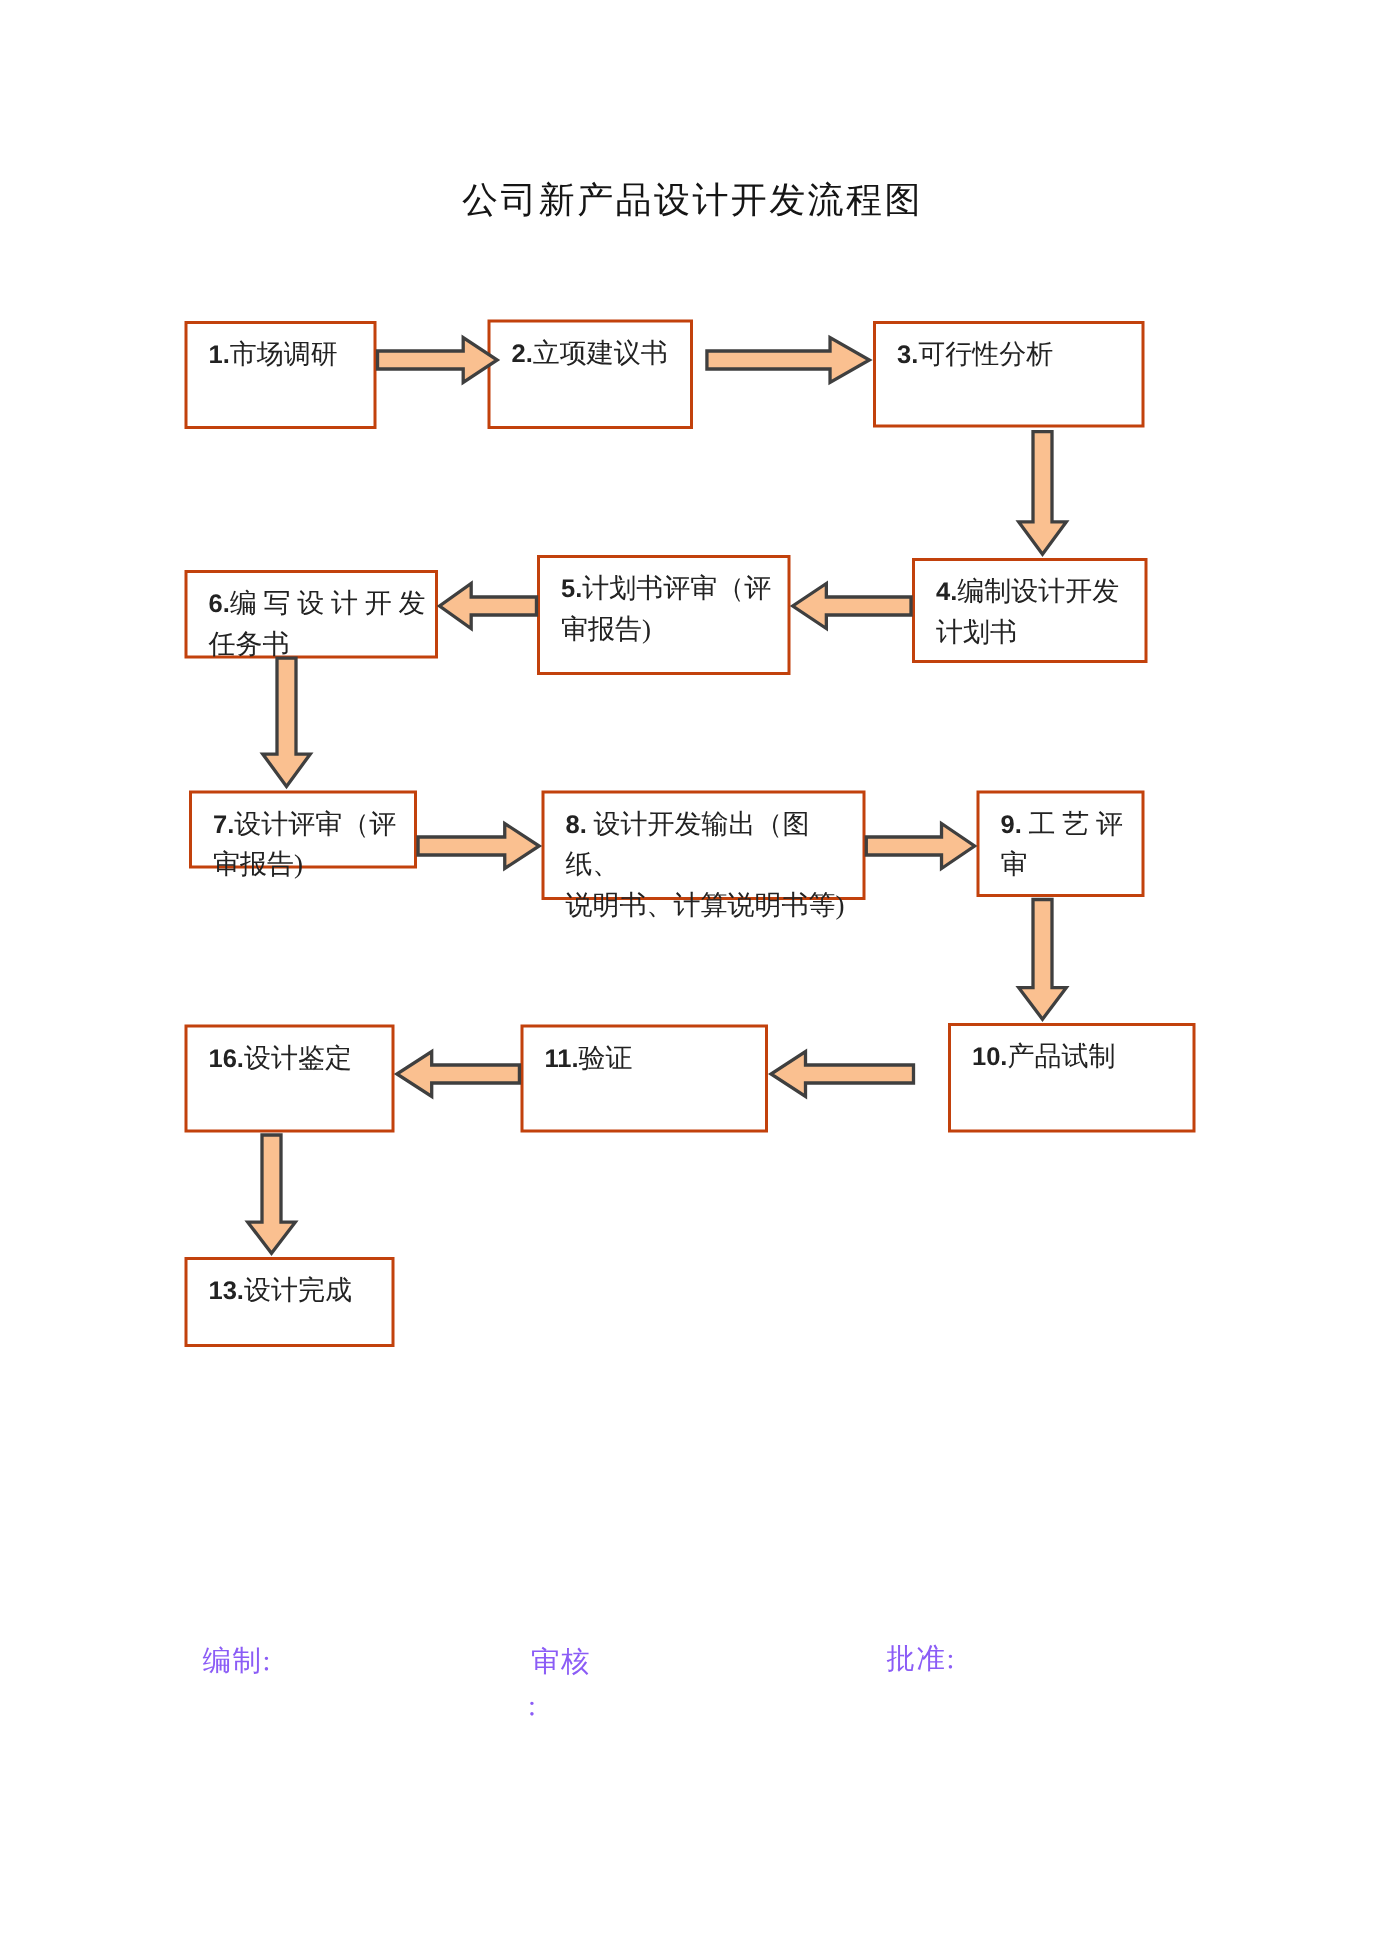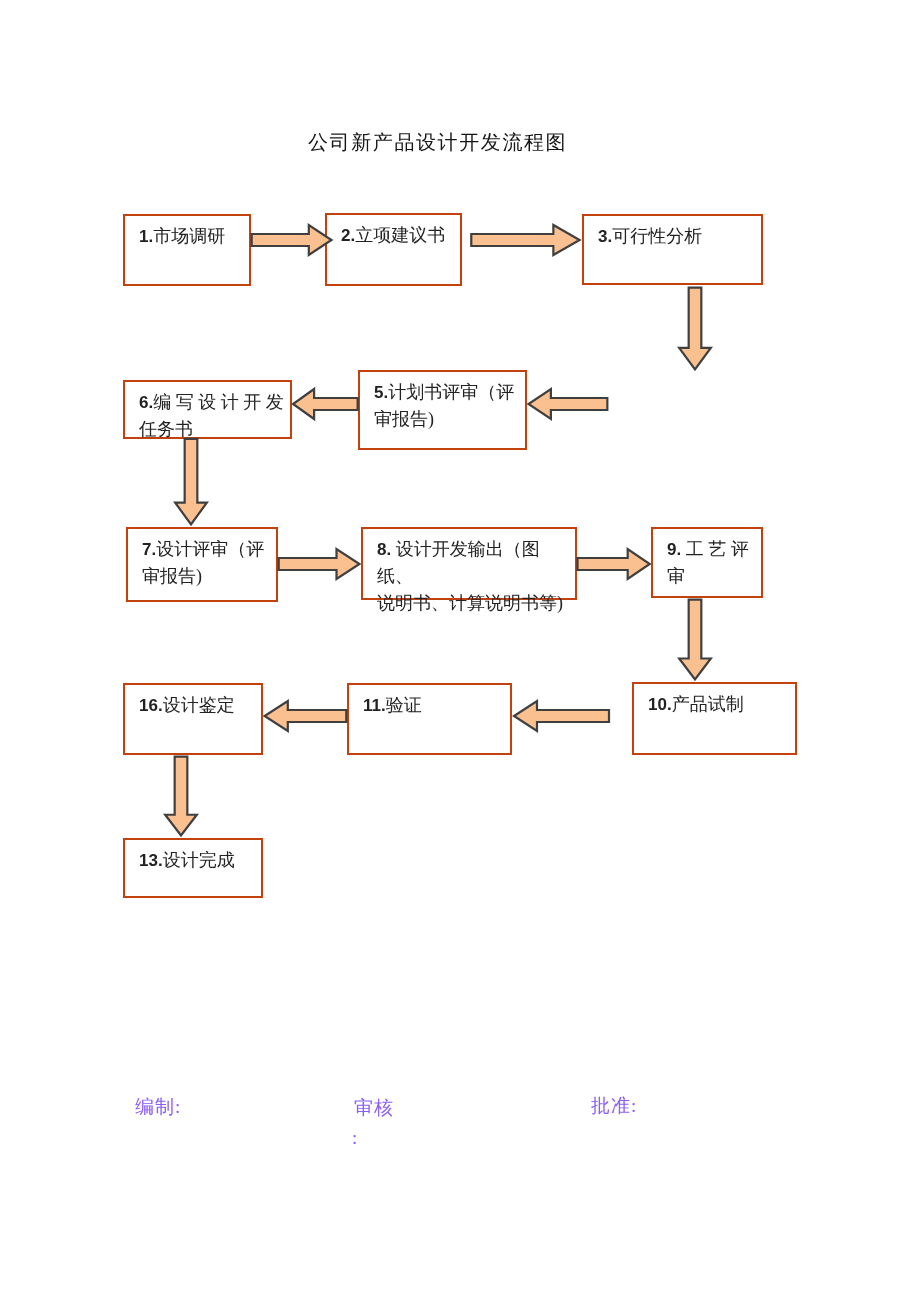--- a/index.html
+++ b/index.html
@@ -7,22 +7,22 @@
     width: 920px; height: 1303px;
     position: relative;
     font-family: "Liberation Serif", serif;
     color: #1a1a1a;
     overflow: hidden;
   }
   .page { position: absolute; inset: 0; background: #ffffff; }
 
   .doc-title {
     position: absolute;
-    left: 308px; top: 129px;
-    font-size: 20px;
+    left: 308px; top: 117px;
+    font-size: 24px;
     letter-spacing: 1.6px;
     color: #151515;
     white-space: nowrap;
   }
 
   .box {
     position: absolute;
     box-sizing: border-box;
     border: 2px solid #c2410c;
     background: #ffffff;
@@ -38,21 +38,21 @@
   }
   .box .txt { white-space: pre-line; }
 
   
   .b1  { left: 123px; top: 214px; width: 128px; height: 72px; }
   .b2  { left: 325px; top: 213px; width: 137px; height: 73px; }
   .b3  { left: 582px; top: 214px; width: 181px; height: 71px; }
   .b4  { left: 608px; top: 372px; width: 157px; height: 70px; }
   .b5  { left: 358px; top: 370px; width: 169px; height: 80px; }
   .b6  { left: 123px; top: 380px; width: 169px; height: 59px; }
-  .b7  { left: 126px; top: 527px; width: 152px; height: 75px; }
+  .b7  { left: 126px; top: 527px; width: 152px; height: 52px; }
   .b8  { left: 361px; top: 527px; width: 216px; height: 73px; }
   .b9  { left: 651px; top: 527px; width: 112px; height: 71px; }
   .b10 { left: 610px; top: 682px; width: 165px; height: 73px; margin-left: 22px; }
   .b11 { left: 347px; top: 683px; width: 165px; height: 72px; }
   .b12 { left: 123px; top: 683px; width: 140px; height: 72px; }
   .b13 { left: 123px; top: 838px; width: 140px; height: 60px; }
 
   .arrow { position: absolute; display: block; overflow: visible; }
   .arrow polygon {
     fill: #FAC090;
@@ -93,20 +93,22 @@
 <div class="page">
 
   <div class="doc-title">公司新产品设计开发流程图</div>
 
   <div class="box b1"><span class="num">1.</span><span class="txt">市场调研</span></div>
 
   <div class="box b2"><span class="num">2.</span><span class="txt">立项建议书</span></div>
 
   <div class="box b3"><span class="num">3.</span><span class="txt">可行性分析</span></div>
 
+  <div class="box b4"><span class="num">4.</span><span class="txt">编制设计开发
+计划书</span></div>
 
   <div class="box b5"><span class="num">5.</span><span class="txt">计划书评审（评
 审报告)</span></div>
 
   <div class="box b6"><span class="num">6.</span><span class="txt">编 写 设 计 开 发
 任务书</span></div>
 
   <div class="box b7"><span class="num">7.</span><span class="txt">设计评审（评
 审报告)</span></div>
 

